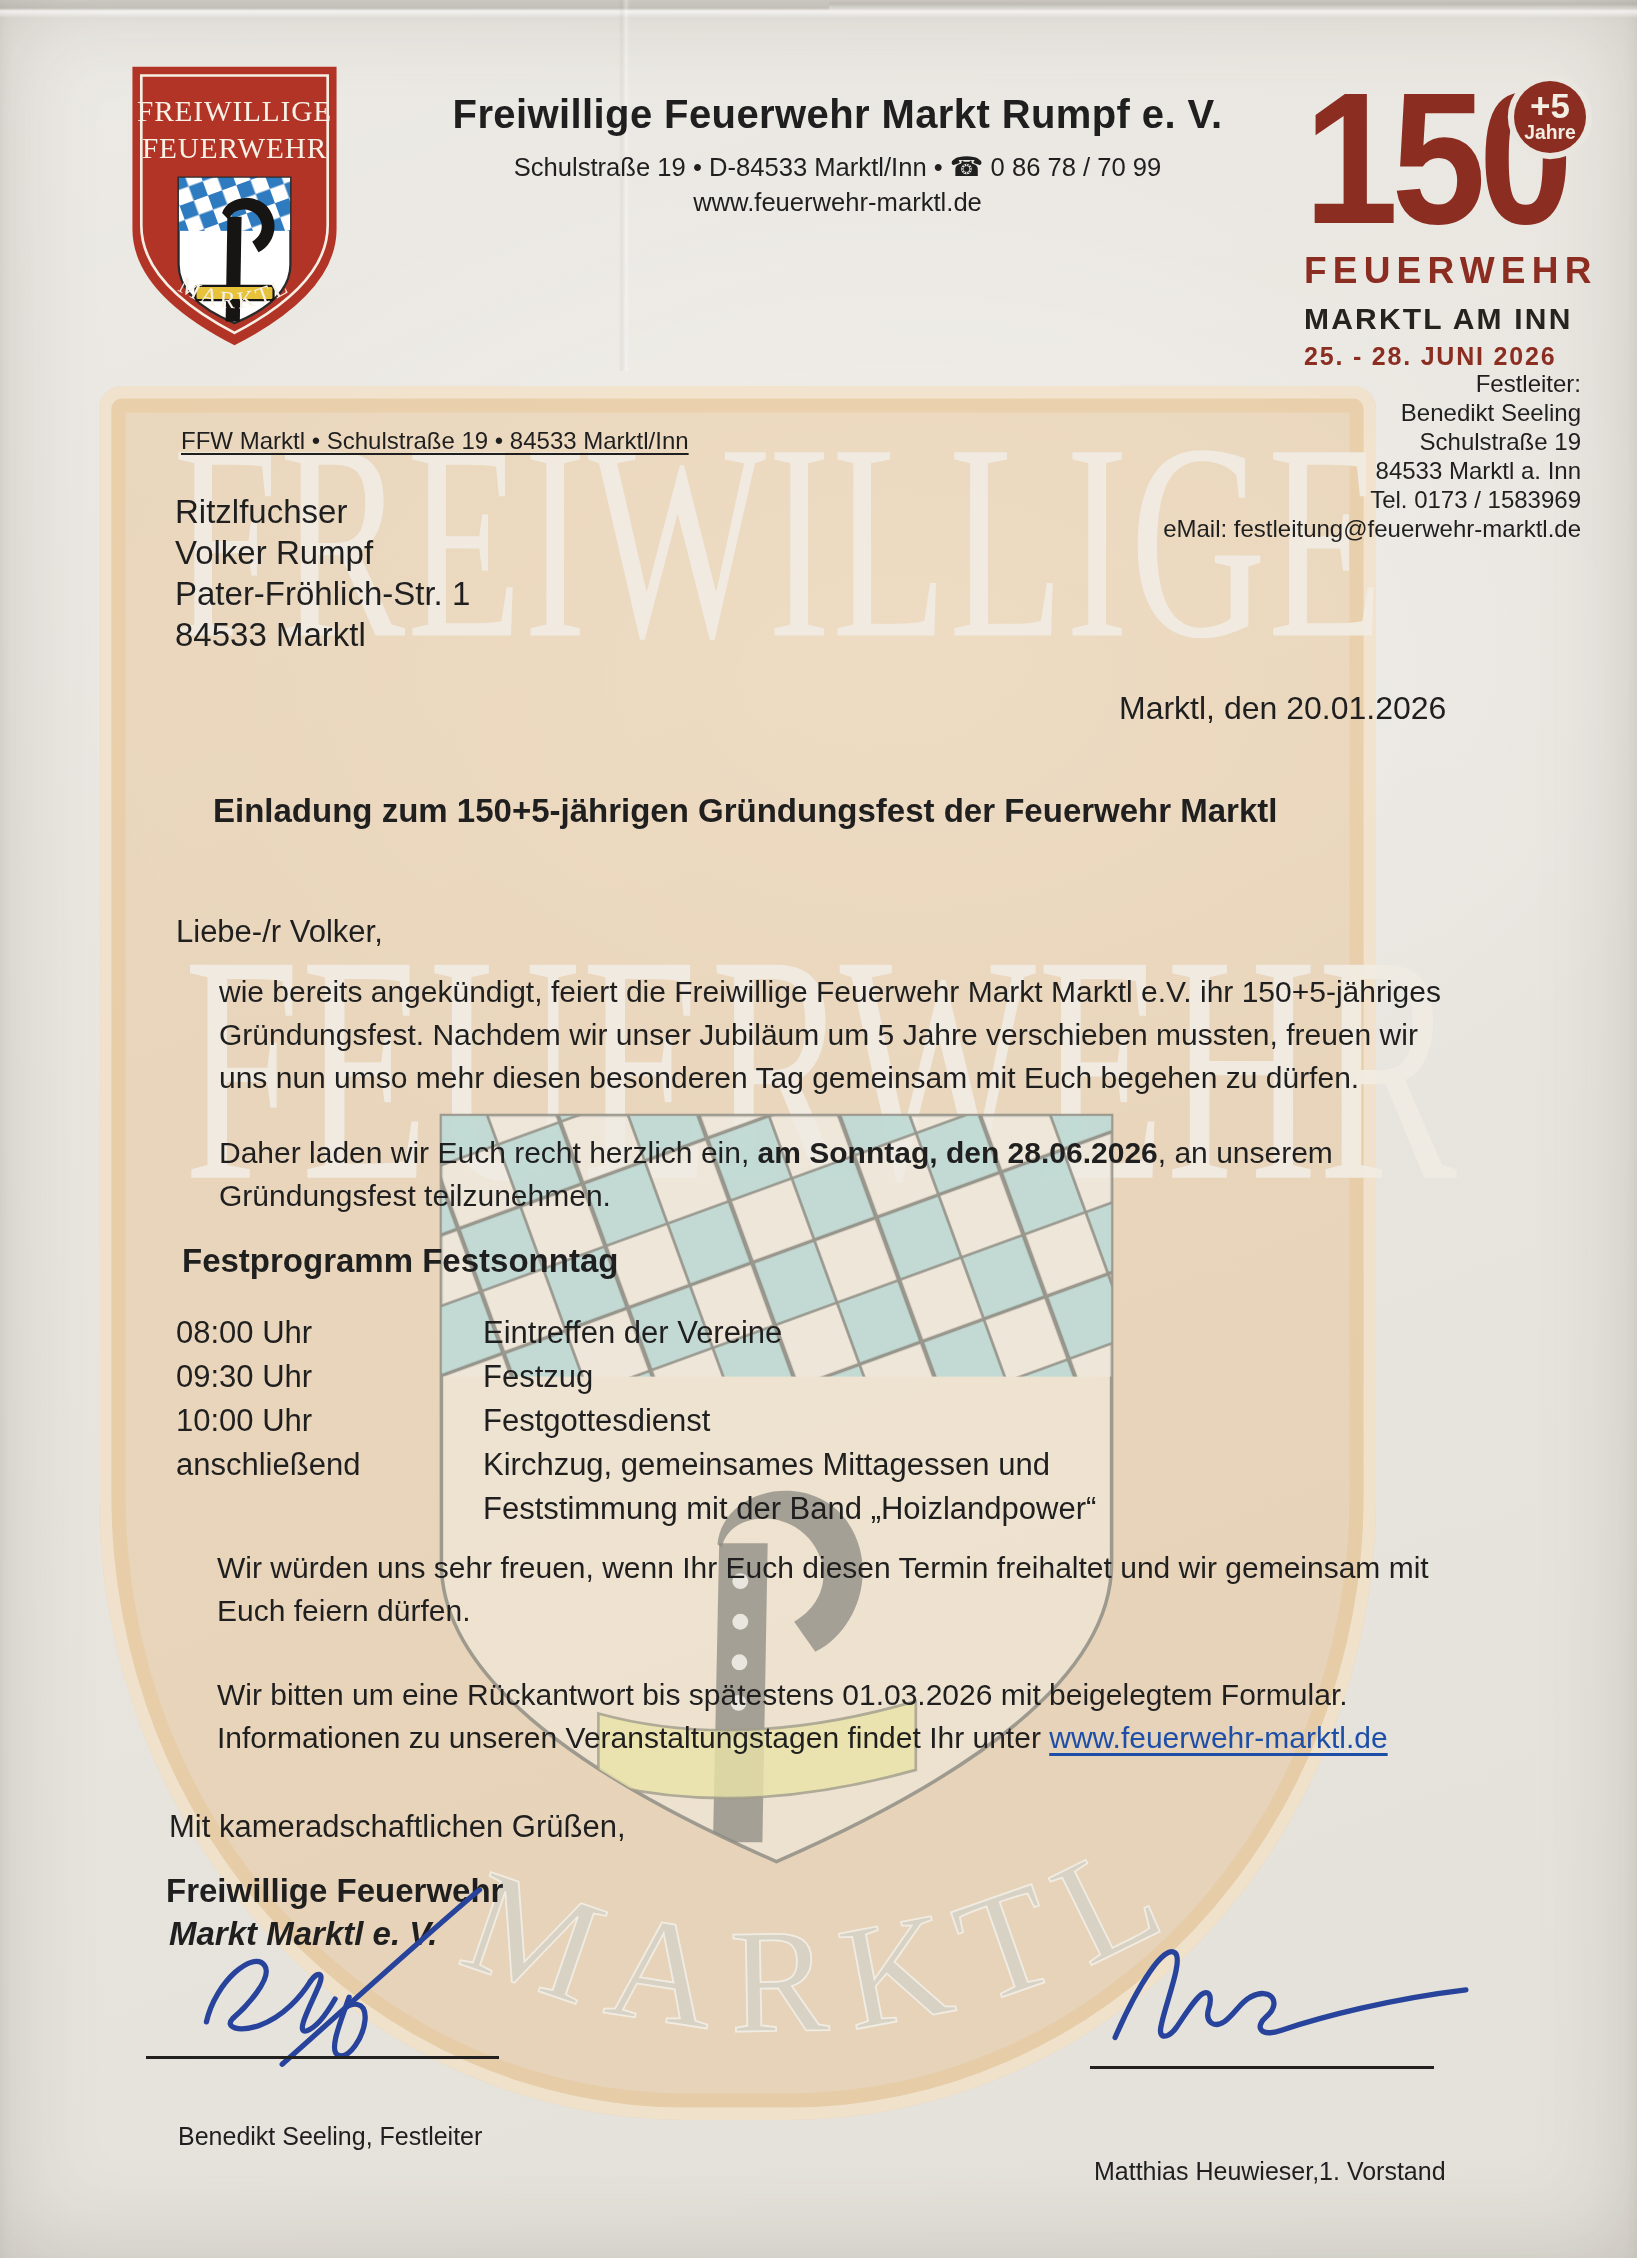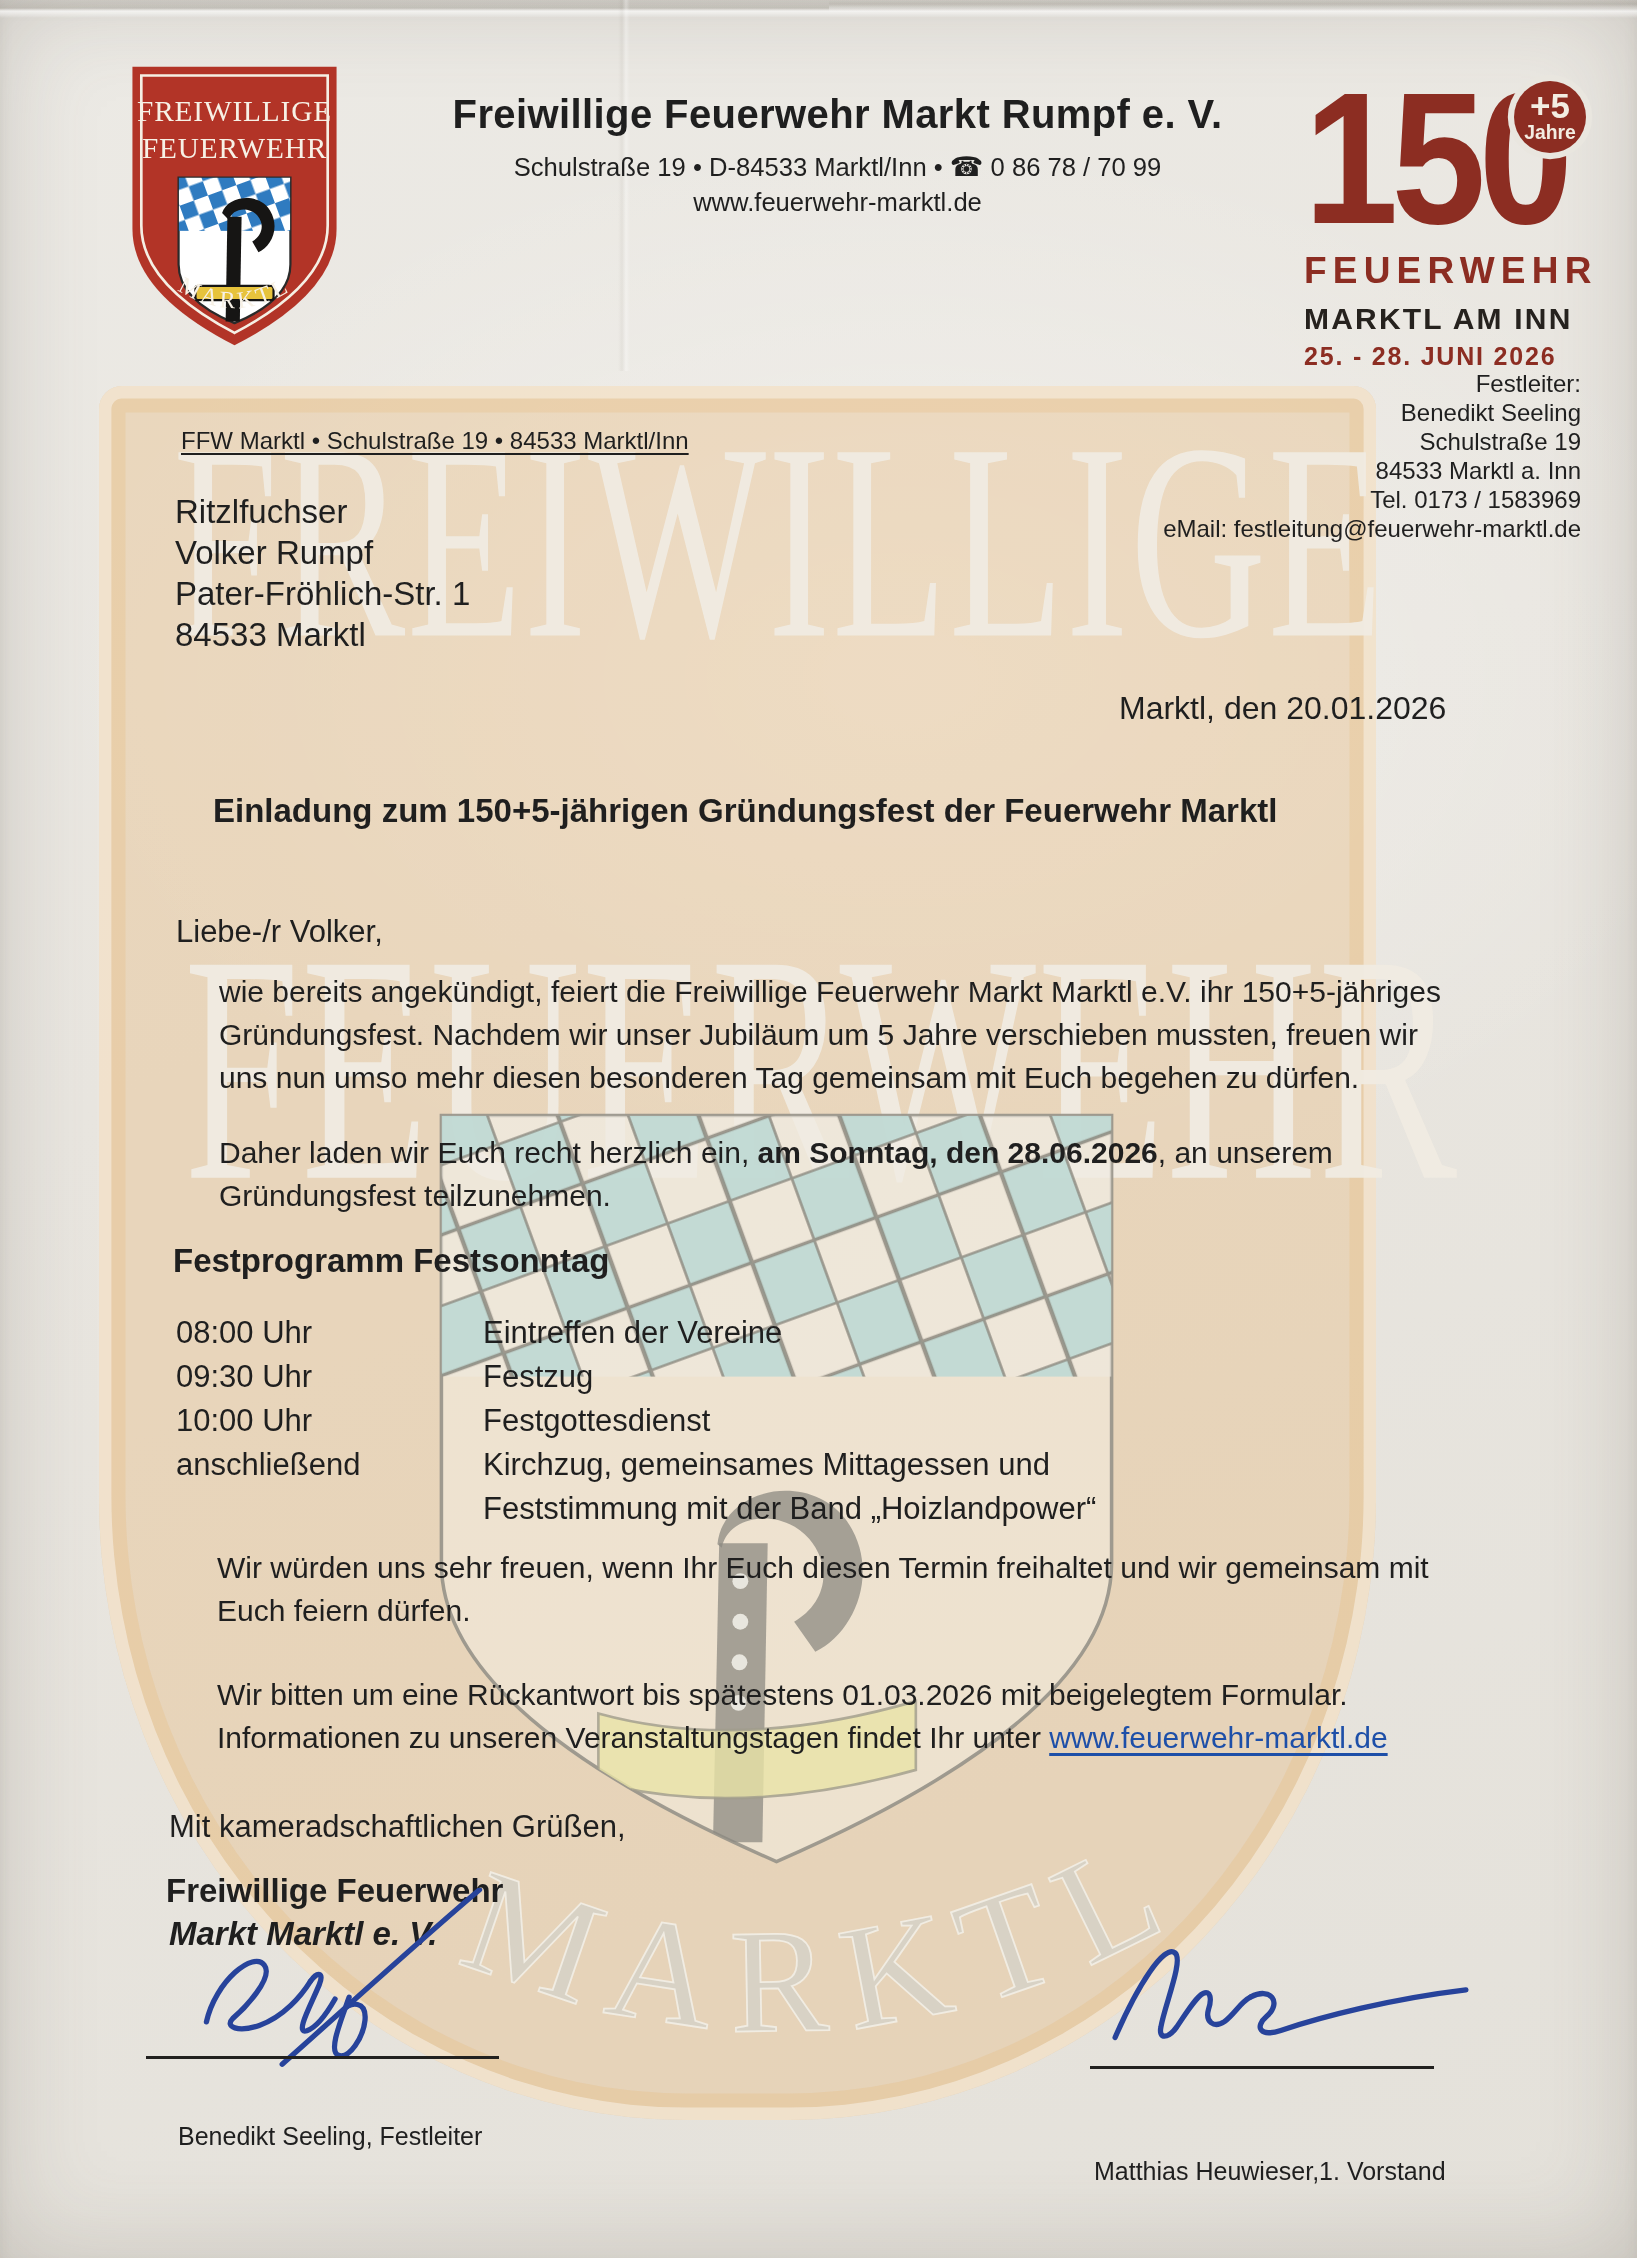--- a/index.html
+++ b/index.html
@@ -79,21 +79,21 @@
   .dateline{position:absolute;left:1119px;top:690px;font-size:32px;}
 
   .subject{position:absolute;left:213px;top:792px;font-size:33px;font-weight:bold;text-underline-offset:6.2px;text-decoration-thickness:2.6px;}
 
   .salutation{position:absolute;left:176px;top:914px;font-size:31px;}
 
   .para{position:absolute;font-size:30px;line-height:43px;}
   .para .ln{display:block;margin-left:44px;}
   .para1{left:175px;top:970px;width:1341px;}
   .para2{left:175px;top:1131px;width:1341px;}
-  .prog-head{position:absolute;left:173px;top:1242px;font-size:33px;font-weight:bold;}
+  .prog-head{position:absolute;left:182px;top:1242px;font-size:33px;font-weight:bold;}
   .program{position:absolute;left:176px;top:1311px;font-size:31px;line-height:44px;}
   .prog-row{display:flex;}
   .prog-time{width:307px;flex:0 0 307px;}
   .para3{left:173px;top:1546px;width:1359px;}
   .para4{left:173px;top:1673px;width:1376px;}
   .link{color:#1d4fa8;text-decoration:underline;text-underline-offset:5.3px;text-decoration-thickness:2.6px;cursor:pointer;}
 
   .closing-salute{position:absolute;left:169px;top:1809px;font-size:31px;}
   .closing-org{position:absolute;left:166px;top:1869px;font-size:33px;font-weight:bold;line-height:43px;}
   .closing-org .l2{margin-left:3px;font-style:italic;}

